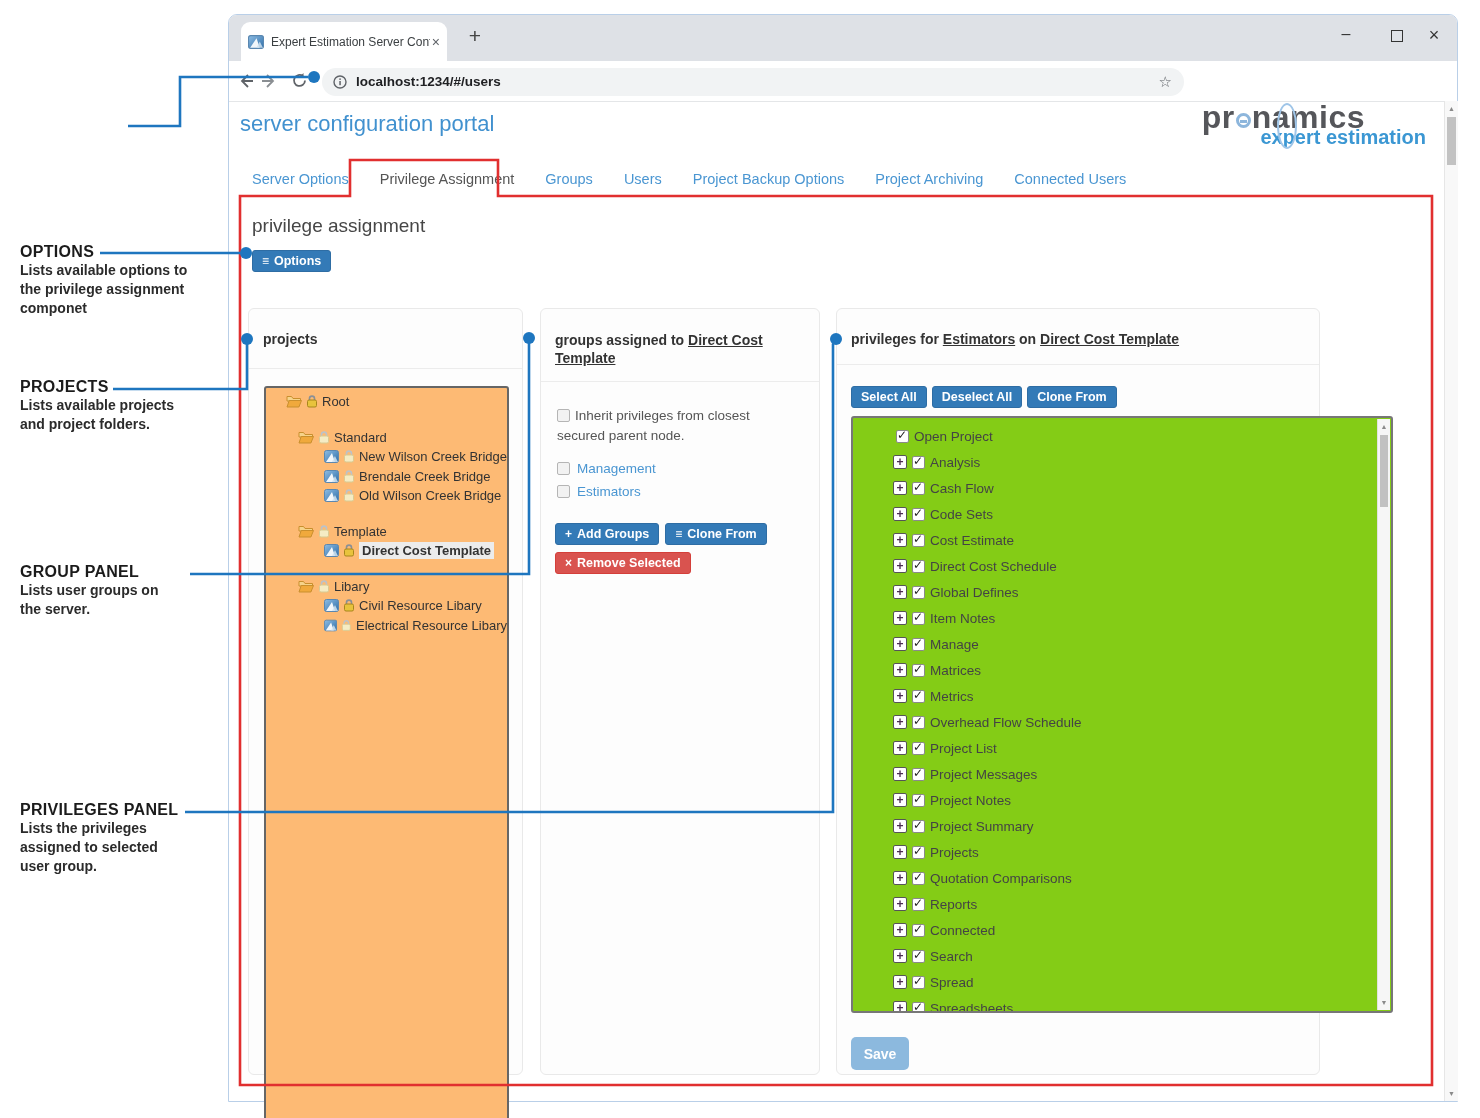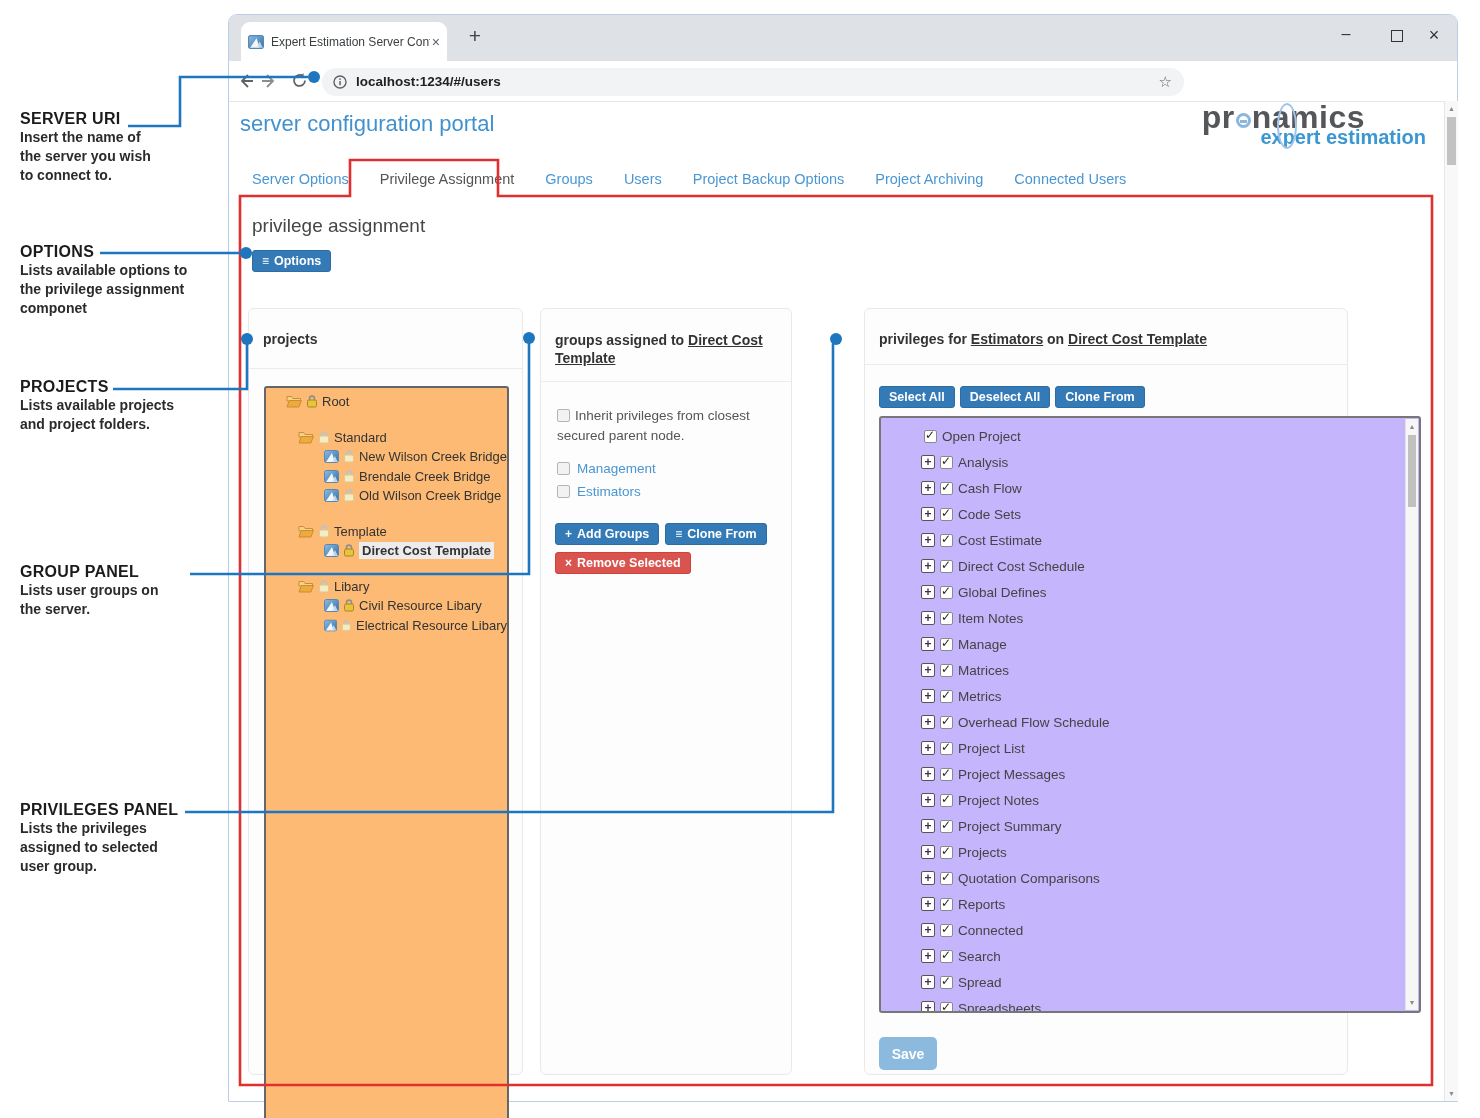--- a/index.html
+++ b/index.html
@@ -58,22 +58,22 @@
   
   .btn { display:inline-flex; align-items:center; gap:5px; background:#337ab7; border:1px solid #2e6da4;
          color:#fff; font-size:12.5px; font-weight:bold; border-radius:3px; padding:3px 9px; cursor:pointer; white-space:nowrap; }
   .btn-red { background:#d9534f; border-color:#d43f3a; }
   .btn-options { position:absolute; left:252px; top:250px; z-index:5; }
   .bicon { font-size:12px; }
 
   
   .card { position:absolute; background:#fdfdfd; border:1px solid #e9e9e9; border-radius:6px; top:308px; height:767px; z-index:4; }
   #card-projects { left:248px; width:275px; }
-  #card-groups   { left:540px; width:252px; }
-  #card-priv     { left:864px; width:484px; }
+  #card-groups   { left:540px; width:280px; }
+  #card-priv     { left:836px; width:484px; }
   .card-title { position:absolute; left:14px; top:22px; font-size:14px; font-weight:bold; color:#333; }
   .card-divider { position:absolute; left:0; right:0; height:1px; background:#ececec; }
   .ulink { text-decoration:underline; }
 
   
   .tree-box { position:absolute; left:15px; top:77px; width:245px; height:760px; background:#fdba74;
               border:2px solid #666; border-radius:3px; overflow:hidden; }
   .trow { display:flex; align-items:center; height:19.5px; gap:4px; white-space:nowrap; font-size:13px; color:#333; cursor:default; }
   .lvl0 { padding-left:20px; } .lvl1 { padding-left:32px;margin-top:16px; } .lvl2 { padding-left:58px; }
   .trow.selected .tlabel { background:#ececec; font-weight:bold; padding:1px 3px; }
@@ -92,21 +92,21 @@
   .chk.checked::after { content:"✓"; position:absolute; left:0px; top:-3px; font-size:12px; font-weight:bold; color:#222; }
   .inherit { position:absolute; left:16px; top:97px; width:244px; font-size:13.5px; color:#555; line-height:20px; }
   .inherit .chk { margin-right:5px; }
   .grp-row { position:absolute; left:16px; font-size:13.5px; color:#4a96d2; }
   .grp-row .chk { margin-right:7px; }
   .g-btn-row1 { position:absolute; left:14px; top:214px; display:flex; gap:6px; }
   .g-btn-row2 { position:absolute; left:14px; top:243px; }
 
   
   .p-btn-row { position:absolute; left:14px; top:77px; display:flex; gap:5px; }
-  .priv-box { position:absolute; left:14px; top:107px; width:542px; height:597px; background:#c4b5fd;
+  .priv-box { position:absolute; left:14px; top:107px; width:542px; height:597px; background:#84cc16;
               border:2px solid #777; border-radius:3px; overflow:hidden; }
   .priv-pad { padding-top:5px; }
   .prow { display:flex; align-items:center; height:26px; padding-left:40px; gap:5px; font-size:13.5px; color:#444; }
   .prow.noexp { padding-left:43px; }
   .plus { display:inline-flex; width:14px; height:14px; border:1.5px solid #555; border-radius:2px;
           align-items:center; justify-content:center; font-size:12px; font-weight:bold; color:#4a2c50; background:#fff; }
   .vbar { position:absolute; right:1px; top:1px; bottom:1px; width:13px; background:#f6f6f6; border-left:1px solid #e2e2e2; }
   .vbar .thumb { position:absolute; left:2px; right:2px; top:16px; height:72px; background:#c1c1c1; }
   .vbar .a-up { top:4px; } .vbar .a-down { bottom:4px; }
   .btn-save { position:absolute; left:14px; top:728px; width:58px; height:33px; background:#8cb9de; border:none;
@@ -121,26 +121,20 @@
 
   <svg width="0" height="0" style="position:absolute" aria-hidden="true">
     <defs>
       <linearGradient id="pg" x1="0" y1="0" x2="1" y2="1">
         <stop offset="0" stop-color="#8ebde4"></stop>
           <stop offset="1" stop-color="#2f6ea8"></stop>
       </linearGradient>
     </defs>
   </svg>
 
-  <div class="ann" style="top:110px">
-    <div class="ann-title">SERVER URI</div>
-    <div class="ann-line">Insert the name of</div>
-    <div class="ann-line">the server you wish</div>
-    <div class="ann-line">to connect to.</div>
-  </div>
   <div class="ann" style="top:243px">
     <div class="ann-title">OPTIONS</div>
     <div class="ann-line">Lists available options to</div>
     <div class="ann-line">the privilege assignment</div>
     <div class="ann-line">componet</div>
   </div>
   <div class="ann" style="top:378px">
     <div class="ann-title">PROJECTS</div>
     <div class="ann-line">Lists available projects</div>
     <div class="ann-line">and project folders.</div>

